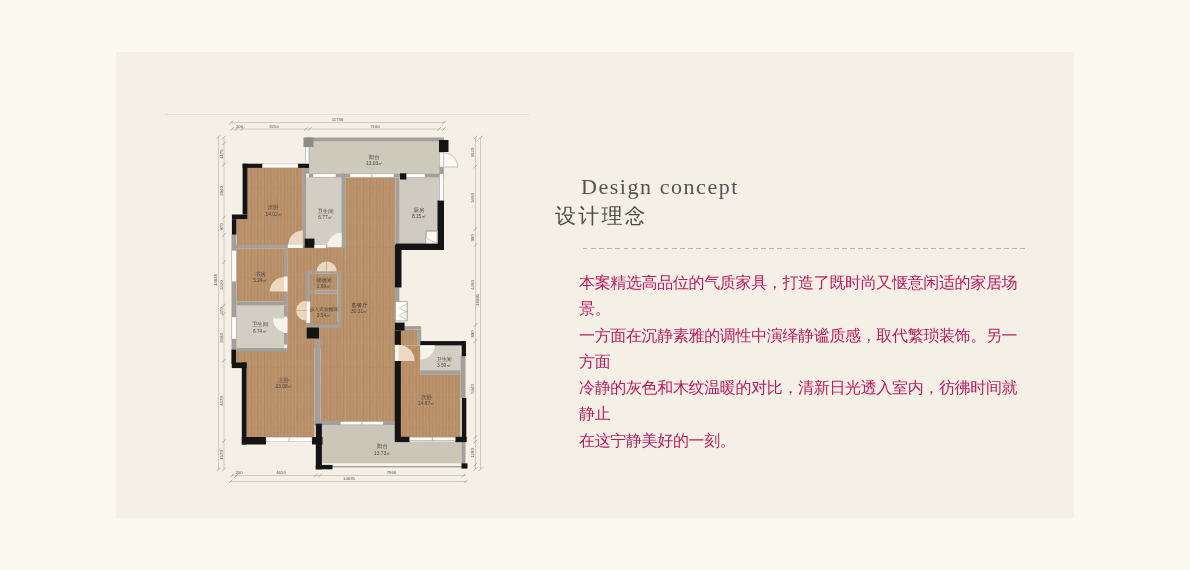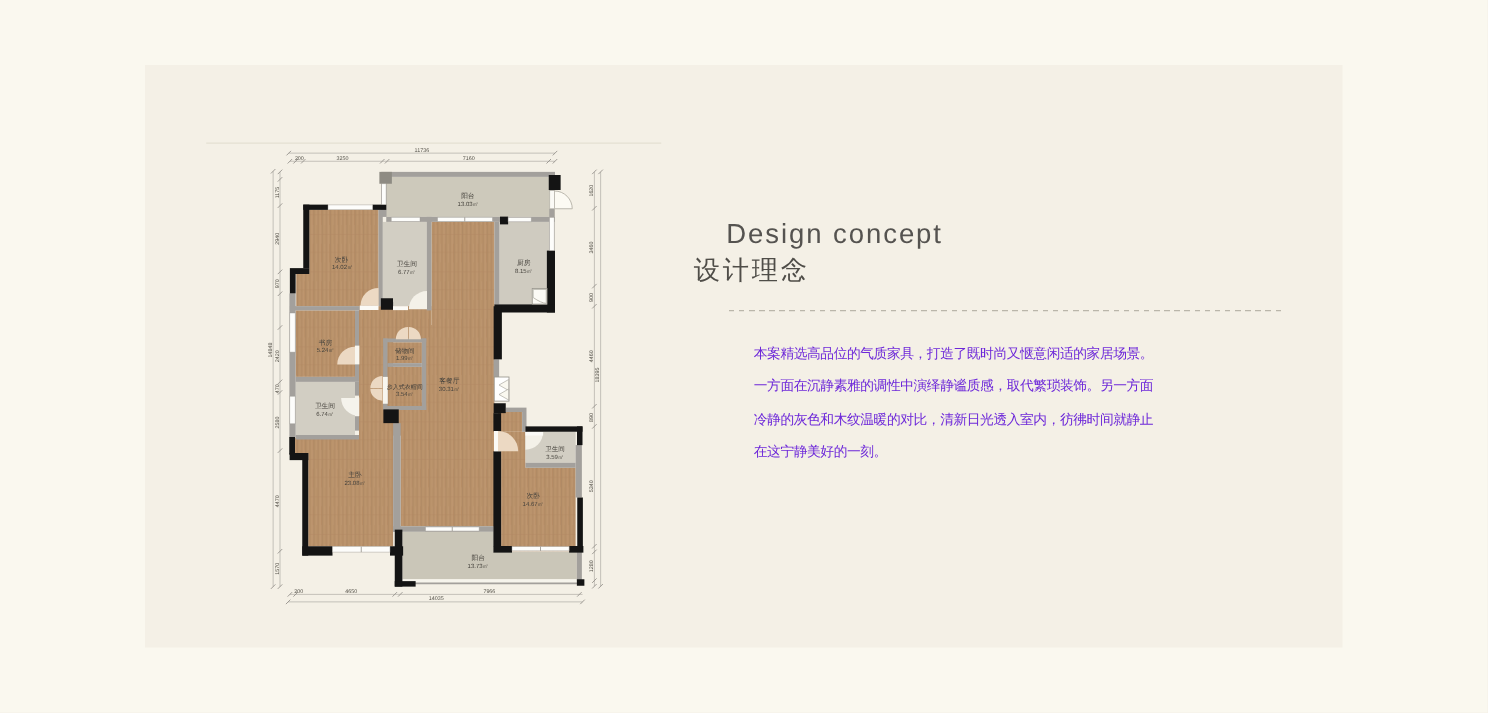--- a/index.html
+++ b/index.html
@@ -1,23 +1,23 @@
 <!DOCTYPE html>
 <html><head>
 <meta charset="utf-8">
 <style>
   html,body{margin:0;padding:0;}
   body{width:1190px;height:570px;background:#faf8ef;font-family:"Liberation Sans",sans-serif;overflow:hidden;position:relative;}
   .panel{position:absolute;left:116px;top:52px;width:958px;height:466px;background:#f4f0e6;}
   .planline{position:absolute;left:165px;top:114px;width:364px;height:1px;background:#e3dfd2;}
-  .title-en{position:absolute;left:581px;top:174px;font-size:22px;color:#555350;letter-spacing:1.55px;}
+  .title-en{position:absolute;left:581px;top:174px;font-size:22px;color:#555350;letter-spacing:1.55px;font-family:Liberation Serif, serif;}
   .title-cn{position:absolute;left:555px;top:202px;font-size:21px;color:#4f4d48;letter-spacing:2.2px;}
   .dash{position:absolute;left:583px;top:248px;width:445px;height:1px;
         background:repeating-linear-gradient(90deg,#bab6aa 0,#bab6aa 4.4px,rgba(0,0,0,0) 4.4px,rgba(0,0,0,0) 8.1px);}
-  .para{position:absolute;left:603px;top:270px;width:450px;font-size:11px;line-height:26.3px;color:#6d28d9;letter-spacing:-0.35px;}
+  .para{position:absolute;left:579px;top:270px;width:450px;font-size:16px;line-height:26.3px;color:#be185d;letter-spacing:-0.35px;}
   svg{position:absolute;left:0;top:0;}
   text{font-family:"Liberation Sans",sans-serif;}
 </style>
 </head>
 <body>
 
 <div class="panel"></div>
 
 <div class="planline"></div>
 

